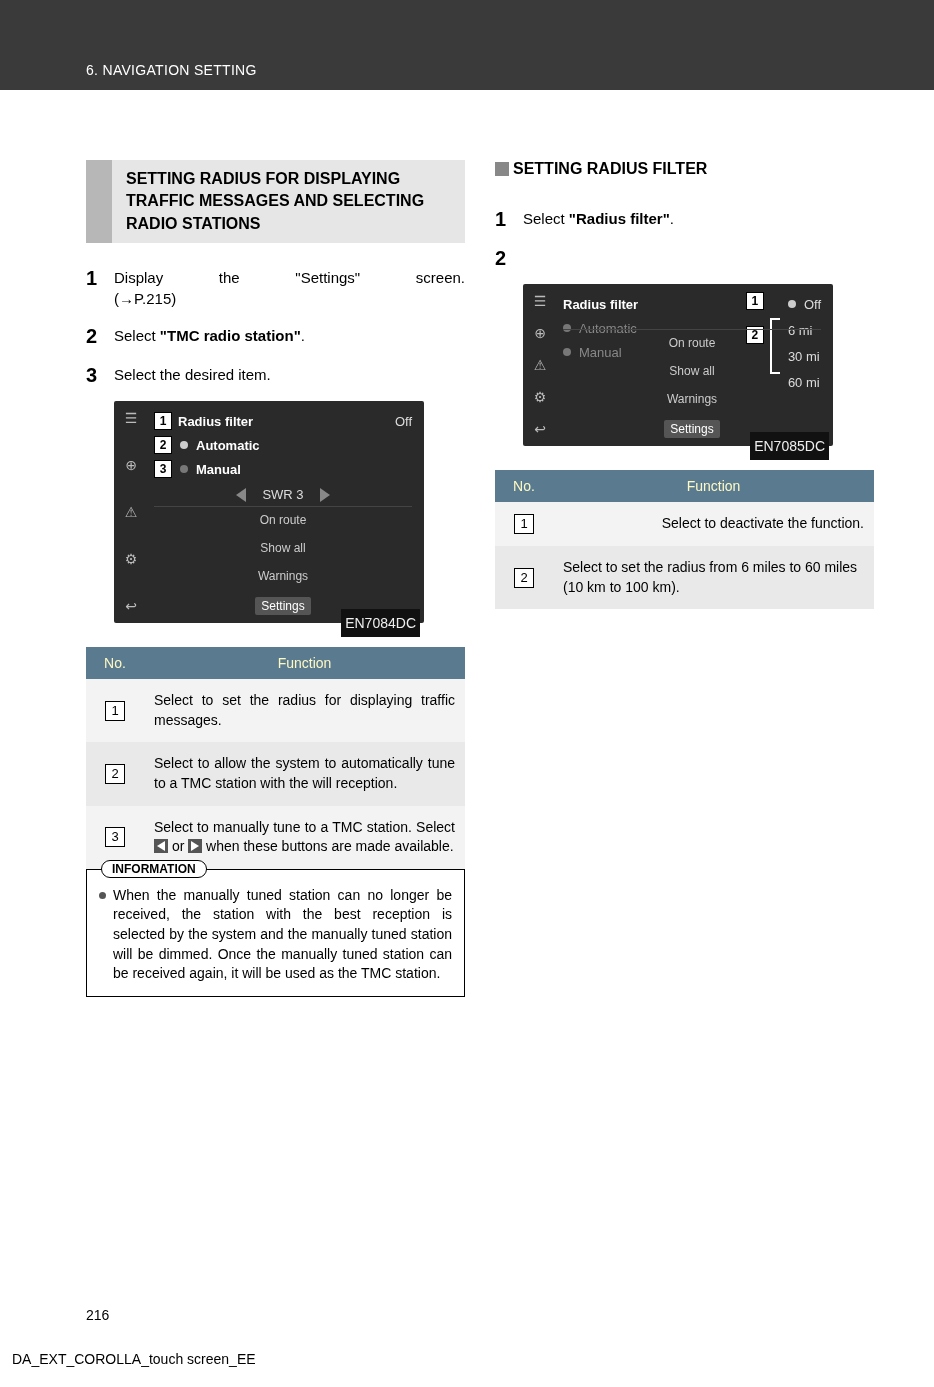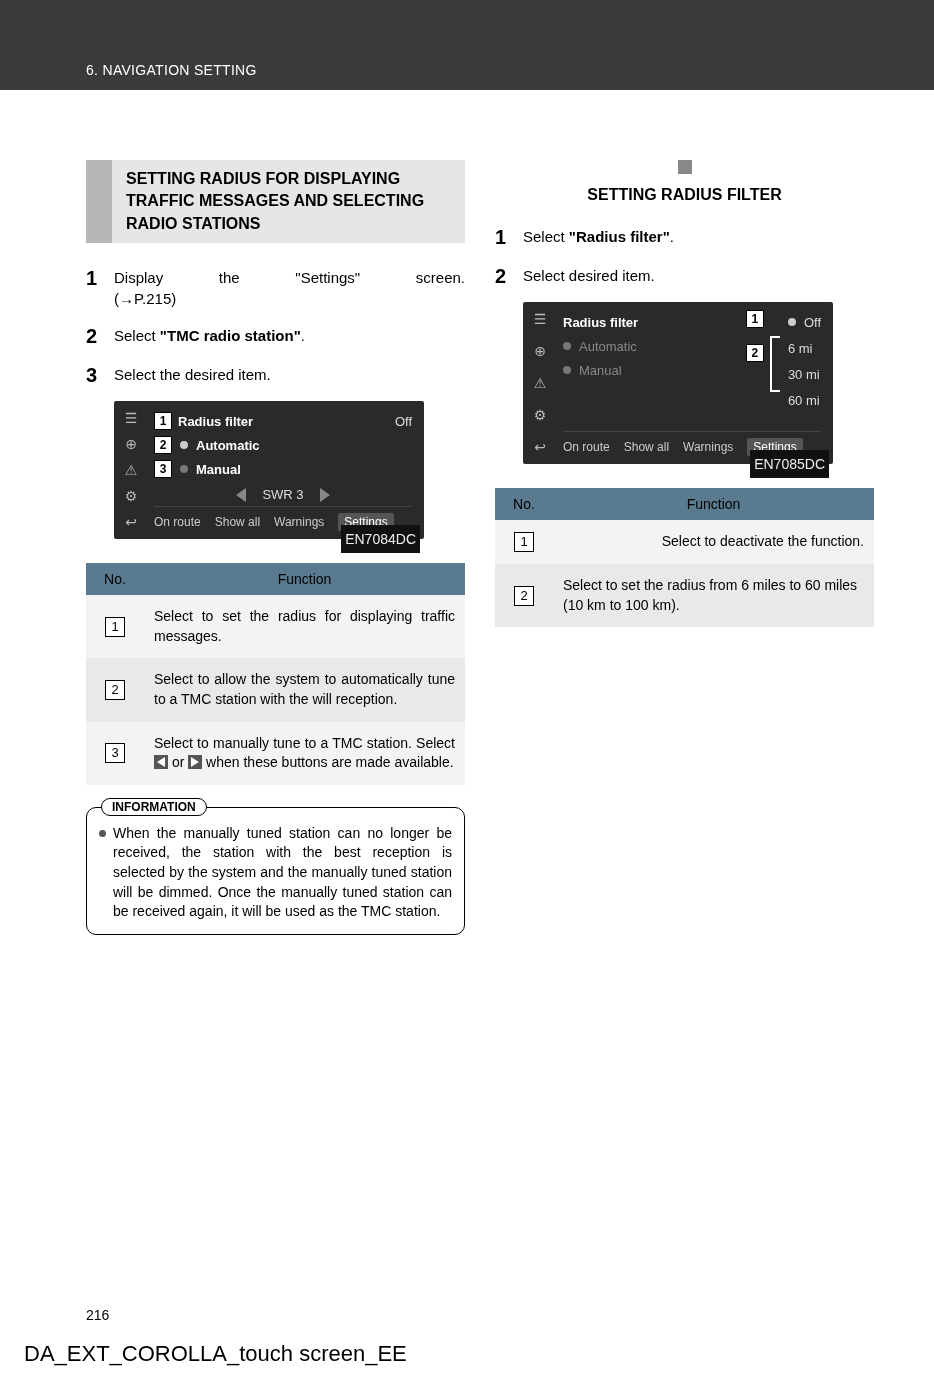--- a/index.html
+++ b/index.html
@@ -116,35 +116,36 @@
   }
   .screenshot .tri { width:0;height:0;border-top:7px solid transparent;border-bottom:7px solid transparent; }
   .screenshot .tri.left { border-right:10px solid #888; }
   .screenshot .tri.right{ border-left:10px solid #888; }
   .screenshot .bottom-tabs {
     display: flex; gap: 14px; align-items: center;
     border-top: 1px solid #444;
     padding-top: 6px;
     font-size: 12px;
     color: #ccc;
+    flex-direction: column;
   }
   .screenshot .bottom-tabs .tab.active { background:#555; padding:2px 6px; border-radius:2px; color:#fff; }
   .screenshot .ref {
     position: absolute; right: 4px; bottom: -14px;
     font-size: 14px; color: #555; background:#111; color:#eee; padding:6px 4px;
   }
   
   .func-table {
     margin: 14px 0 0 0;
     width: 100%;
     border-collapse: collapse;
   }
   .func-table th {
     background: #5a7a8f;
-    color: #000000;
+    color: #fef9c3;
     font-weight: normal;
     font-size: 14px;
     padding: 8px 6px;
   }
   .func-table th.nocol { width: 58px; }
   .func-table td {
     background: #e9e9e9;
     font-size: 14px;
     padding: 12px 10px;
     vertical-align: middle;
@@ -159,23 +160,22 @@
     align-items:center;justify-content:center;font-size:13px;
     background:#fff;
   }
   .inline-tri-wrap{display:inline-flex;align-items:center;background:#555;padding:2px 3px;}
   .inline-tri-wrap .tri{border-top:5px solid transparent;border-bottom:5px solid transparent;}
   .inline-tri-wrap.l .tri{border-right:8px solid #fff;}
   .inline-tri-wrap.r .tri{border-left:8px solid #fff;}
 
   
   .info-box {
-    margin-top: 22px;
     border: 1px solid #000;
-    border-radius: 10px;
+    border-radius: 0;
     padding: 10px 12px 12px;
     position: relative;
   }
   .info-label {
     position:absolute;
     top:-10px; left:14px;
     background:#fff;
     border:1px solid #000;
     border-radius: 10px;
     padding: 1px 10px;
@@ -191,36 +191,36 @@
     padding-left: 14px;
   }
   .info-list li::before {
     content: "";
     position:absolute; left:0; top:6px;
     width:7px;height:7px;border-radius:50%;background:#555;
   }
 
   
   .sub-heading {
-    display:flex; align-items:center; gap:12px; margin-bottom:14px;flex-direction:column;
+    display:flex; align-items:center; gap:4px; margin-bottom:22px;
   }
   .sub-heading .sq { width:14px;height:14px;background:#888; }
   .sub-heading .t { font-weight:bold; font-size:16px; }
 
   .page-num {
     position:absolute;
     left: 86px;
     bottom: 64px;
     font-size: 14px;
   }
   .footer-code {
     position:absolute;
-    left: 24px;
+    left: 12px;
     bottom: 20px;
-    font-size: 22px;
+    font-size: 14px;
   }
   .callout-bracket {
     border-left: 2px solid #fff;
     border-top: 2px solid #fff;
     border-bottom: 2px solid #fff;
     width: 10px;
     height: 56px;
   }
 </style>
 </head>
@@ -344,21 +344,20 @@
 
     <div class="step">
       <div class="num">1</div>
       <div class="txt">
         <span>Select </span><span class="bold">"Radius filter"</span><span>.</span>
       </div>
     </div>
 
     <div class="step">
       <div class="num">2</div>
-      <div class="txt">Select desired item.</div>
     </div>
 
     <div class="screenshot" style="height:162px;">
       <div class="sidecol">
         <span class="side-icon">☰</span>
         <span class="side-icon">⊕</span>
         <span class="side-icon">⚠</span>
         <span class="side-icon">⚙</span>
         <span class="side-icon">↩</span>
       </div>

